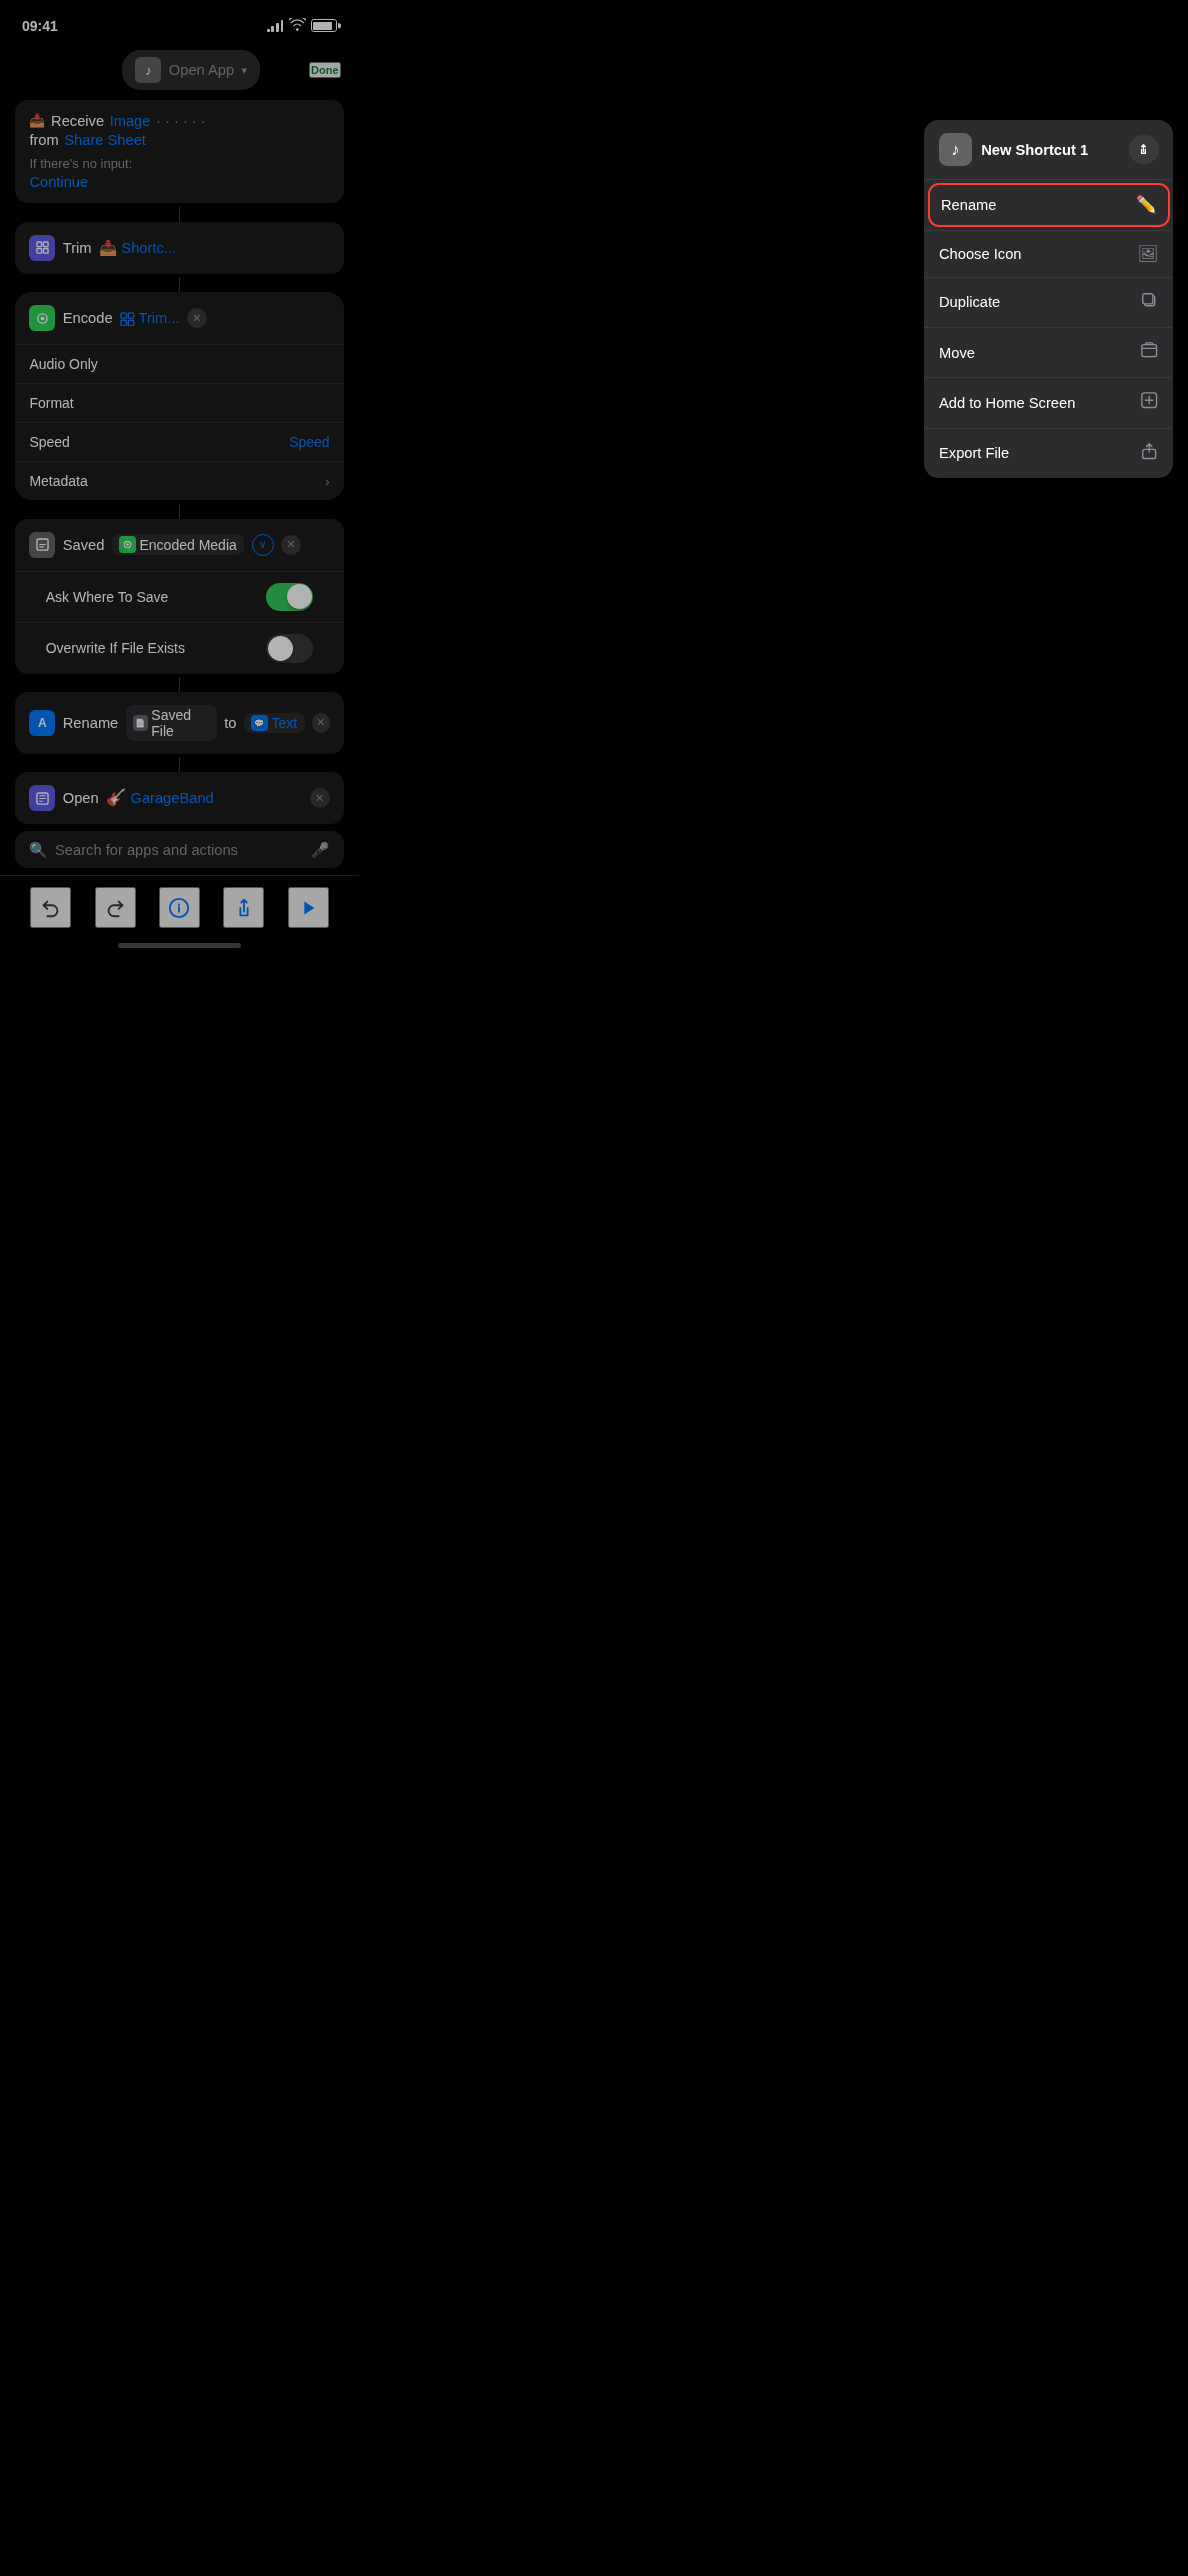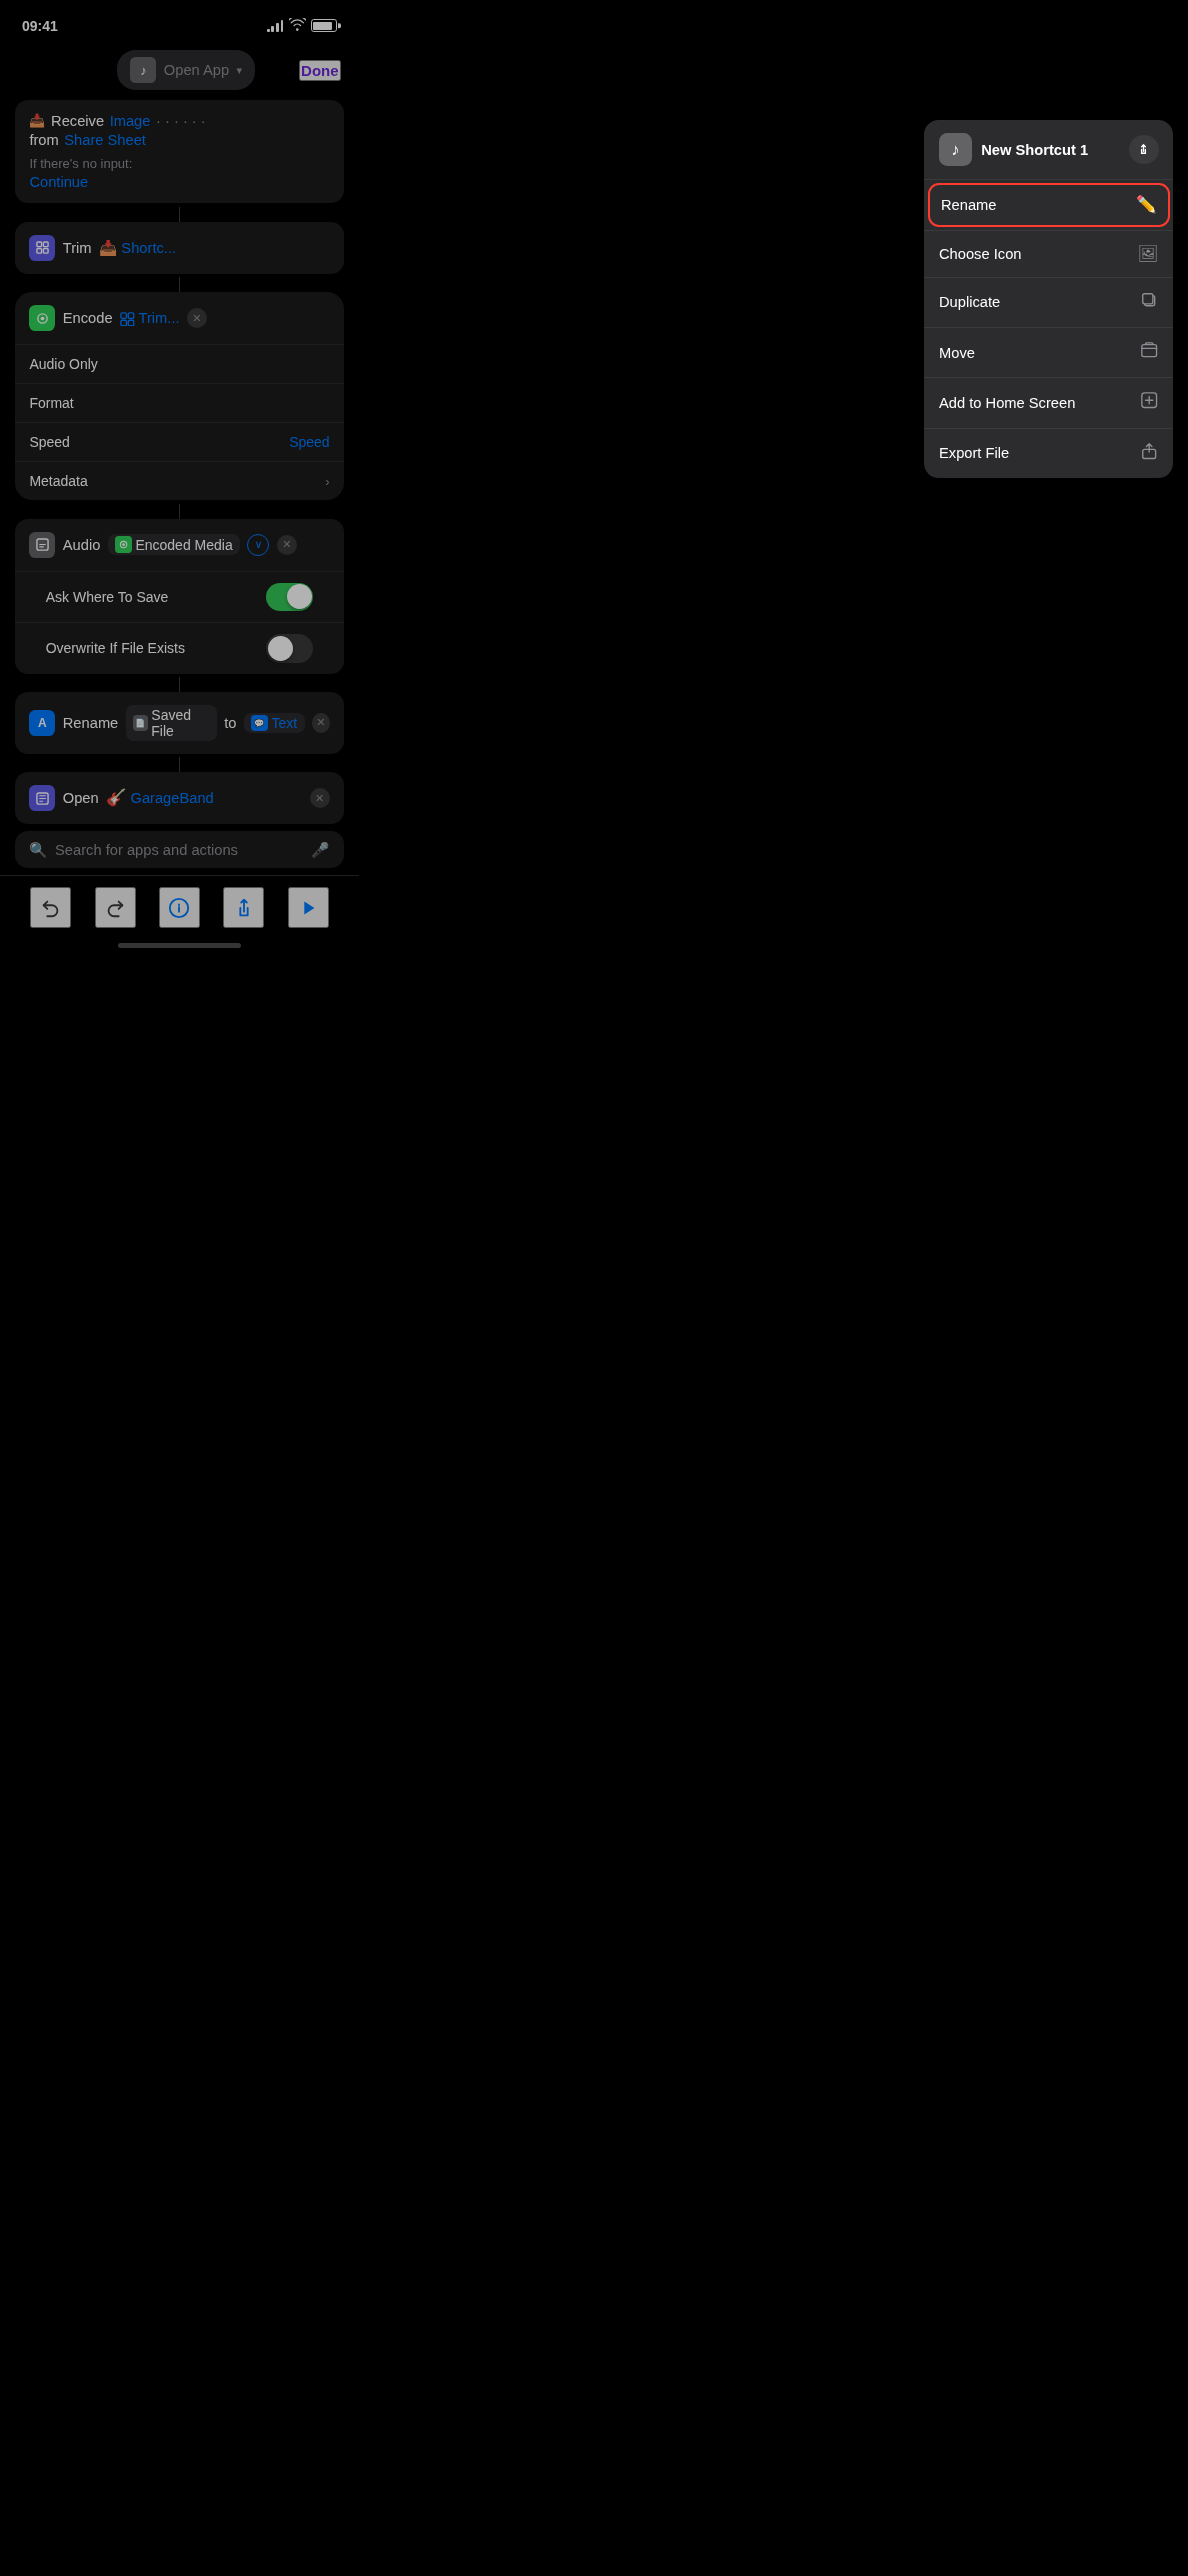--- a/index.html
+++ b/index.html
@@ -107,22 +107,22 @@
     .nav-title {
       font-size: 14.7px;
       color: #8e8e93;
       font-weight: 400;
     }
     .nav-chevron {
       color: #8e8e93;
       font-size: 11px;
     }
     .done-btn {
-      color: #6d28d9;
-      font-size: 15px;
+      color: #15803d;
+      font-size: 11px;
       font-weight: 600;
     }
 
     
     .main-content {
       padding: 0 14.7px;
       position: relative;
     }
 
     
@@ -685,21 +685,21 @@
   <div class="connector-line"></div>
 
   <div class="save-block">
     <div class="save-header">
       <div class="save-icon">
         <svg width="13" height="13" viewBox="0 0 14 14" fill="white">
           <rect x="1" y="1" width="12" height="12" rx="2" stroke="white" stroke-width="1.5" fill="none"></rect>
           <path d="M4 7h6M4 9.5h4" stroke="white" stroke-width="1.2" stroke-linecap="round"></path>
         </svg>
       </div>
-      <span>Audio</span>
+      <span>Saved</span>
       <div class="encoded-media-badge">
         <div class="encoded-icon">
           <svg width="9.2" height="9.2" viewBox="0 0 10 10" fill="white">
             <circle cx="5" cy="5" r="3.5" stroke="white" stroke-width="1.2" fill="none"></circle>
             <circle cx="5" cy="5" r="1.5" fill="white"></circle>
           </svg>
         </div>
         <span>Encoded Media</span>
       </div>
       <div class="expand-icon">∨</div>

